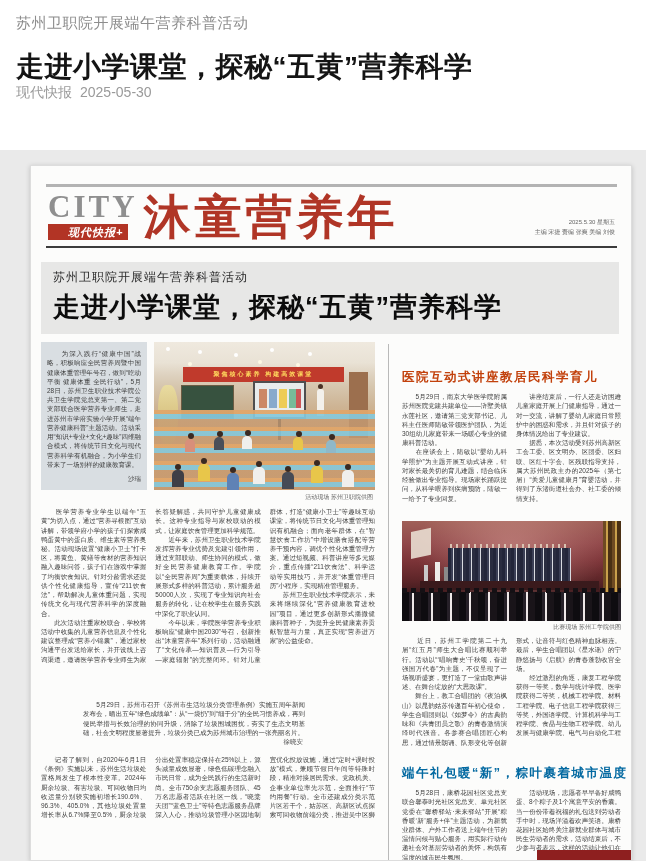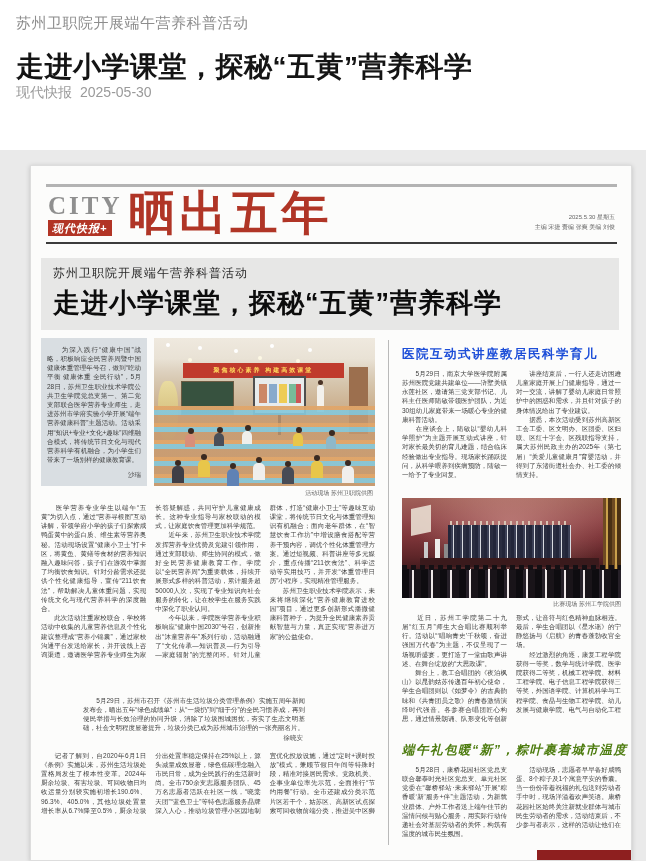--- a/index.html
+++ b/index.html
@@ -14,22 +14,22 @@
 
   
   .backdrop { position:absolute; top:150px; left:0; width:646px; height:711px; background:#eaeaea; }
   .paper { position:absolute; left:30px; top:15px; width:602px; height:696px; background:#fcfcfb; border:1px solid #ddd; box-shadow:0 1px 5px rgba(0,0,0,.18); overflow:hidden; }
 
   
   .masthead { margin:18px 14px 0 15px; }
   .mh-rule-top { height:3px; background:#b3b3b3; }
   .mh-row { display:flex; align-items:flex-end; padding:4px 2px 6px 2px; }
   .mh-logo { display:flex; flex-direction:column; align-items:flex-start; margin-right:6px; }
-  .mh-city { font-family:"Liberation Serif","DejaVu Serif",serif; font-size:25px; font-weight:bold; color:#8f8f8f; letter-spacing:3px; line-height:1; }
-  .mh-badge { margin-top:2px; background:#b23425; color:#fff; font-size:11px; font-style:italic; font-weight:bold; padding:2px 5px 2px 4px; letter-spacing:1px; line-height:1.1; }
+  .mh-city { font-family:"Liberation Serif","DejaVu Serif",serif; font-size:31px; font-weight:bold; color:#8f8f8f; letter-spacing:3px; line-height:1; }
+  .mh-badge { margin-top:2px; background:#b23425; color:#fff; font-size:11px; font-style:italic; font-weight:bold; padding:2px 5px 2px 20px; letter-spacing:1px; line-height:1.1; }
   .mh-section { font-family:"Liberation Serif","DejaVu Serif",serif; font-size:47px; font-weight:bold; color:#b03526; letter-spacing:4px; line-height:.95; }
   .mh-credits { margin-left:auto; text-align:right; font-size:6px; color:#666; line-height:1.6; padding-bottom:3px; }
   .mh-rule-bottom { height:2px; background:#3c3c3c; }
 
   
   .lead-head { margin:14px 12px 0 10px; background:#e7e7e6; padding:7px 12px 9px 12px; }
   .lead-kicker { font-size:12px; color:#2b2b2b; letter-spacing:1px; }
   .lead-headline { margin-top:3px; font-size:27px; font-weight:bold; color:#0c0c0c; letter-spacing:1px; white-space:nowrap; }
 
   
@@ -75,23 +75,23 @@
   .kid::before { content:""; position:absolute; top:-6px; left:3px; width:6px; height:6px; border-radius:50%; background:#3a2a22; }
   .k1{left:8%;bottom:2%;background:#3f3f46;} .k2{left:20%;bottom:6%;background:#e8c64a;}
   .k3{left:33%;bottom:0%;background:#5f82b5;} .k4{left:45%;bottom:4%;background:#f0efec;}
   .k5{left:58%;bottom:1%;background:#474b55;} .k6{left:71%;bottom:5%;background:#e8c64a;}
   .k7{left:85%;bottom:2%;background:#f0efec;} .k8{left:14%;bottom:26%;background:#d88f7a;width:10px;height:13px;}
   .k9{left:40%;bottom:28%;background:#f0efec;width:10px;height:13px;} .k10{left:63%;bottom:27%;background:#e8c64a;width:10px;height:13px;}
   .k11{left:78%;bottom:25%;background:#8fb8c8;width:10px;height:13px;} .k12{left:27%;bottom:27%;background:#4a4f58;width:10px;height:13px;}
 
   
   .sub-head { font-size:12.5px; font-weight:bold; letter-spacing:1.5px; white-space:nowrap; }
-  .hospital-head { color:#1d4ed8; margin-top:8px; }
+  .hospital-head { color:#c2410c; margin-top:27px; }
   .choir-head { color:#823229; margin-top:13px; }
-  .duanwu-head { color:#4d7c0f; margin-top:11px;font-style:italic; }
+  .duanwu-head { color:#0369a1; margin-top:11px; }
   .hospital-cols { height:122px; margin-top:6px; }
   .choir-cols { height:118px; margin-top:4px; }
   .duanwu-cols { height:80px; margin-top:6px; }
   .choir-caption { margin-top:2px; }
 
   
   .photo-choir { position:relative; height:100px; margin-top:7px; overflow:hidden;
     background:linear-gradient(180deg,#a06058 0%,#91484a 22%,#7c3438 40%,#5f2629 58%,#3c191c 74%,#241012 100%); }
   .photo-choir::before { content:""; position:absolute; inset:0;
     background:radial-gradient(ellipse at 50% 28%, rgba(235,180,170,.45), transparent 62%); }
@@ -134,21 +134,21 @@
 <div class="backdrop">
   <div class="paper">
 
     <div class="masthead">
       <div class="mh-rule-top"></div>
       <div class="mh-row">
         <div class="mh-logo">
           <span class="mh-city">CITY</span>
           <span class="mh-badge">现代快报+</span>
         </div>
-        <div class="mh-section">晒出五年</div>
+        <div class="mh-section">沐童营养年</div>
         <div class="mh-credits">
           <div>2025.5.30 星期五</div>
           <div>主编 宋捷 责编 张爽 美编 刘俊</div>
         </div>
       </div>
       <div class="mh-rule-bottom"></div>
     </div>
 
     <div class="lead-head">
       <div class="lead-kicker">苏州卫职院开展端午营养科普活动</div>

